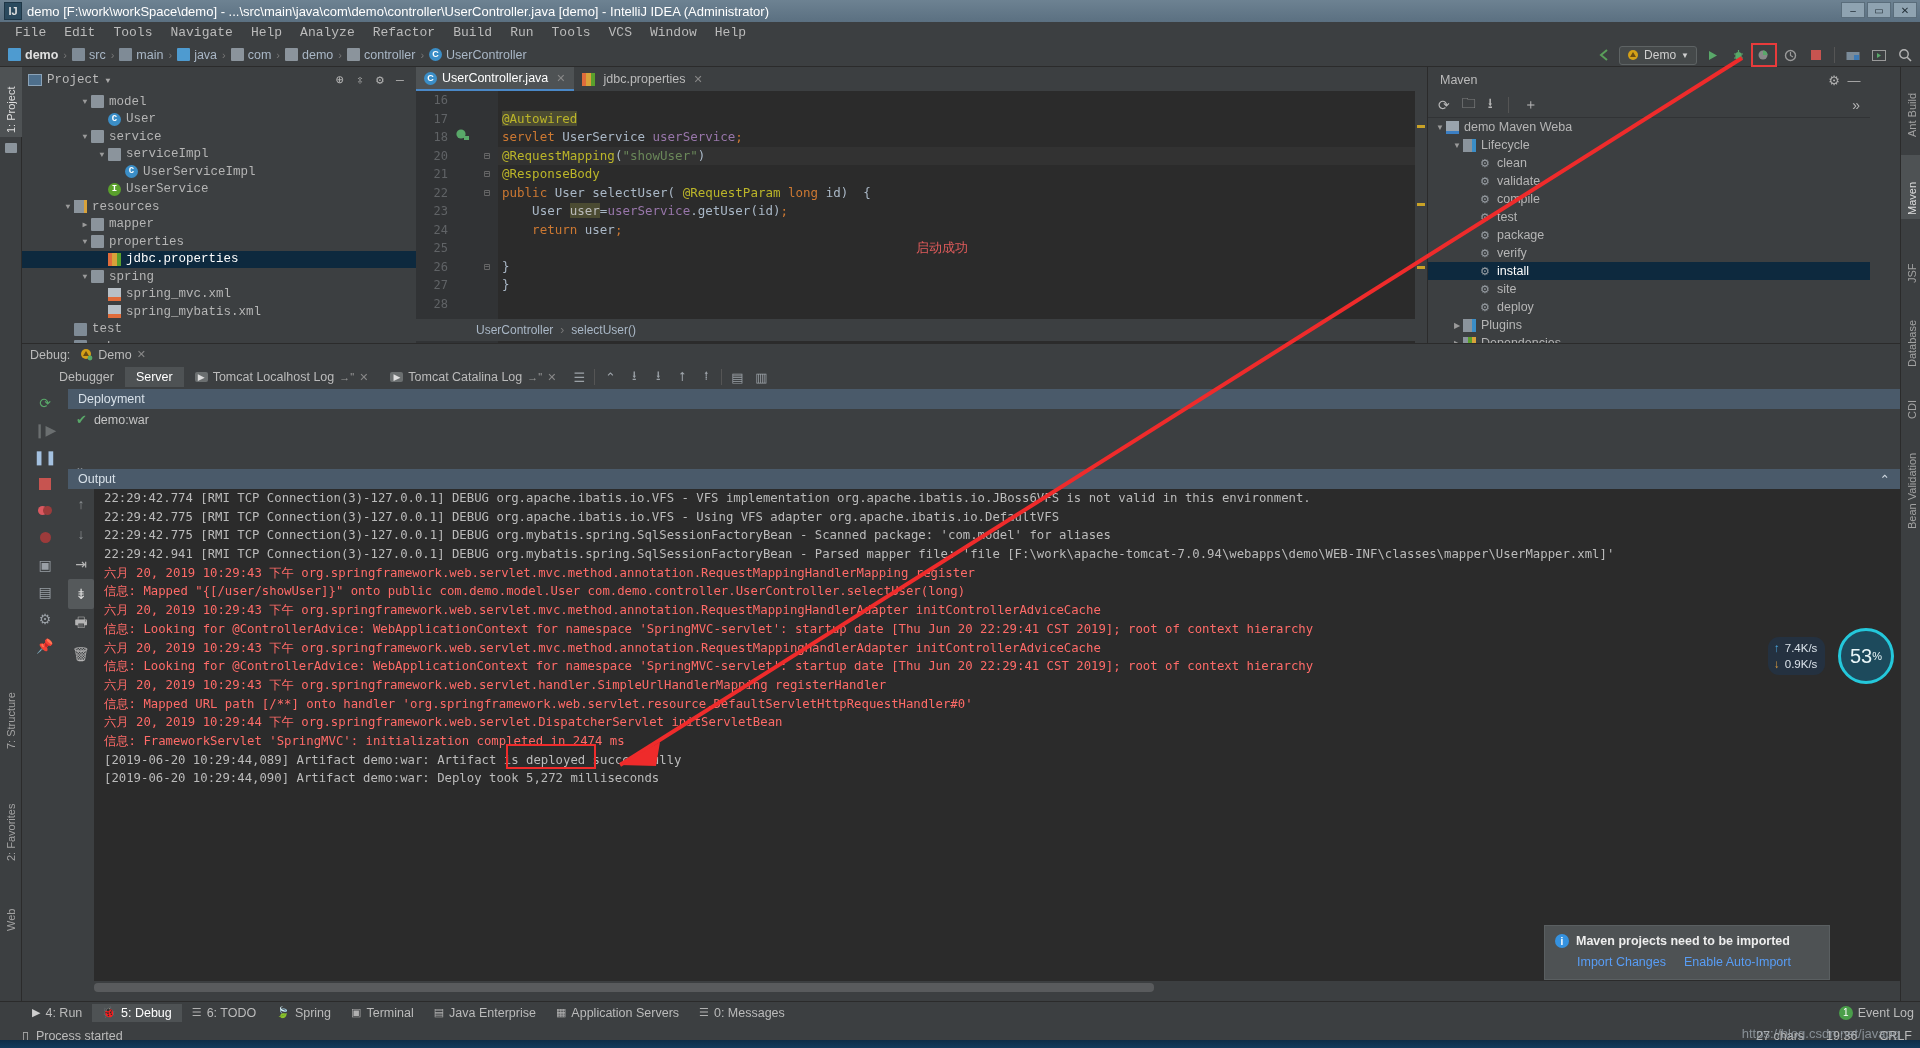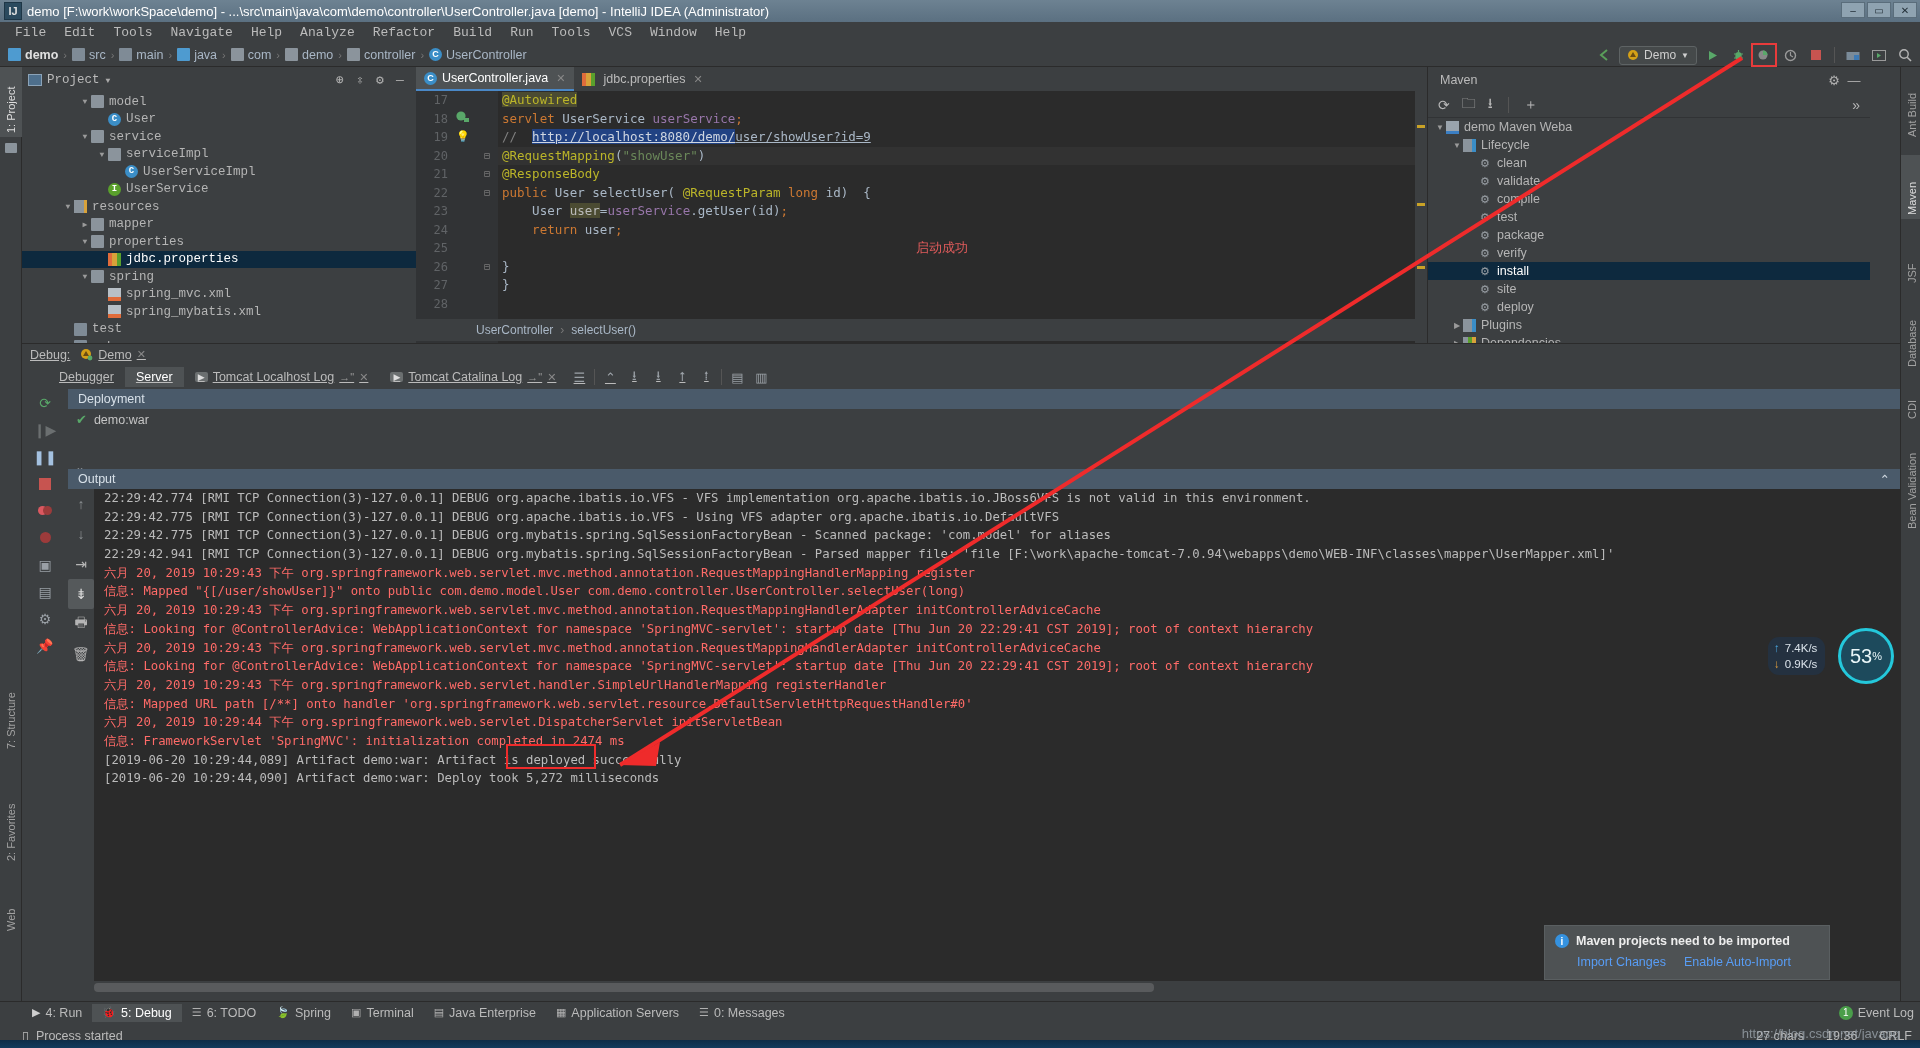--- a/index.html
+++ b/index.html
@@ -134,21 +134,21 @@
   .mv-row { height:18px; display:flex; align-items:center; font-size:12.5px; color:#b5b5b5;
             white-space:nowrap; }
   .mv-row.sel { background:#0d293e; color:#ffffff; }
   .gear { width:12px;height:12px; margin-right:5px; color:#9aa0a6; font-size:11px;}
 
   .rightstrip { position:absolute; right:0; top:67px; width:20px; height:934px; background:#3c3f41;
                 border-left:1px solid #2b2b2b; }
 
   
   .debugwin { position:absolute; left:22px; top:343px; width:1878px; height:658px;
-              background:#3c3f41;text-decoration:underline; }
+              background:#3c3f41; }
   .dbg-titlerow { height:22px; display:flex; align-items:center; padding-left:8px;
                   font-size:12.5px; color:#bbbbbb; border-top:1px solid #2b2b2b;}
   .dbg-tab { display:flex; align-items:center; gap:5px; padding:2px 10px; font-size:12.5px; }
   .dbg-toolbar { height:24px; display:flex; align-items:center; padding-left:26px; gap:0; }
   .dtab { padding:3px 11px; font-size:12.5px; color:#bbbbbb; display:flex; align-items:center; gap:5px;}
   .dtab.sel { background:#4e5254; color:#ffffff; }
   .dbg-leftcol { position:absolute; left:0; top:46px; width:46px; height:612px; }
   .dbg-icon { height:27px; display:flex; align-items:center; justify-content:center;
               font-size:14px; color:#9aa0a6;}
   .deploy-hdr { position:absolute; left:46px; top:46px; width:1832px; height:20px;
@@ -470,26 +470,26 @@
         <div class="etab">
           <span class="ic" style="background:linear-gradient(90deg,#e06c3b 33%,#d8a23a 33% 66%,#5aa02c 66%);"></span>
           <span>jdbc.properties</span>
           <span class="x">✕</span>
         </div>
       </div>
     <div class="codearea">
       <div class="gutter"></div>
       <div class="curline" style="top:55.5px;"></div>
       <div id="code-lines">
+          <div class="codeline"><span class="lnum">16</span><span class="ctext"><span class="pln"></span></span></div>
           <div class="codeline"><span class="lnum">17</span><span class="ctext"><span class="annhl">@Autowired</span></span></div>
           <div class="codeline"><span class="lnum">18</span><span class="gmark"><svg width="14" height="14" viewBox="0 0 14 14">
                 <circle cx="5" cy="6" r="4.6" fill="#59a869"></circle>
                 <path d="M8 8 L13 8 L13 12 L8 12 Z" fill="#59a869"></path>
               </svg></span><span class="ctext"><span class="k">servlet</span> <span class="typ">UserService</span> <span class="fld">userService</span><span class="k">;</span></span></div>
-          <div class="codeline"><span class="lnum">19</span><span class="gmark" style="color:#f0c419;">💡</span><span class="ctext"><span class="cmt">//  </span><span class="linkhl">http://localhost:8080/demo/</span><span class="link">user/showUser?id=9</span></span></div>
           <div class="codeline"><span class="lnum">20</span><span class="fold">⊟</span><span class="ctext"><span class="ann">@RequestMapping</span><span class="pln">(</span><span class="str">"showUser"</span><span class="pln">)</span></span></div>
           <div class="codeline"><span class="lnum">21</span><span class="fold">⊟</span><span class="ctext"><span class="ann">@ResponseBody</span></span></div>
           <div class="codeline"><span class="lnum">22</span><span class="fold">⊟</span><span class="ctext"><span class="k">public</span> <span class="typ">User</span> <span class="pln">selectUser(</span> <span class="ann">@RequestParam</span> <span class="k">long</span> <span class="pln">id)  {</span></span></div>
           <div class="codeline"><span class="lnum">23</span><span class="ctext">    <span class="typ">User</span> <span class="varhl">user</span><span class="pln">=</span><span class="fld">userService</span><span class="pln">.getUser(id)</span><span class="k">;</span></span></div>
           <div class="codeline"><span class="lnum">24</span><span class="ctext">    <span class="k">return</span> <span class="pln">user</span><span class="k">;</span></span></div>
           <div class="codeline"><span class="lnum">25</span><span class="ctext"><span class="pln"></span></span></div>
           <div class="codeline"><span class="lnum">26</span><span class="fold">⊟</span><span class="ctext"><span class="pln">}</span></span></div>
           <div class="codeline"><span class="lnum">27</span><span class="ctext"><span class="pln">}</span></span></div>
           <div class="codeline"><span class="lnum">28</span><span class="ctext"><span class="pln"></span></span></div>
         </div>

